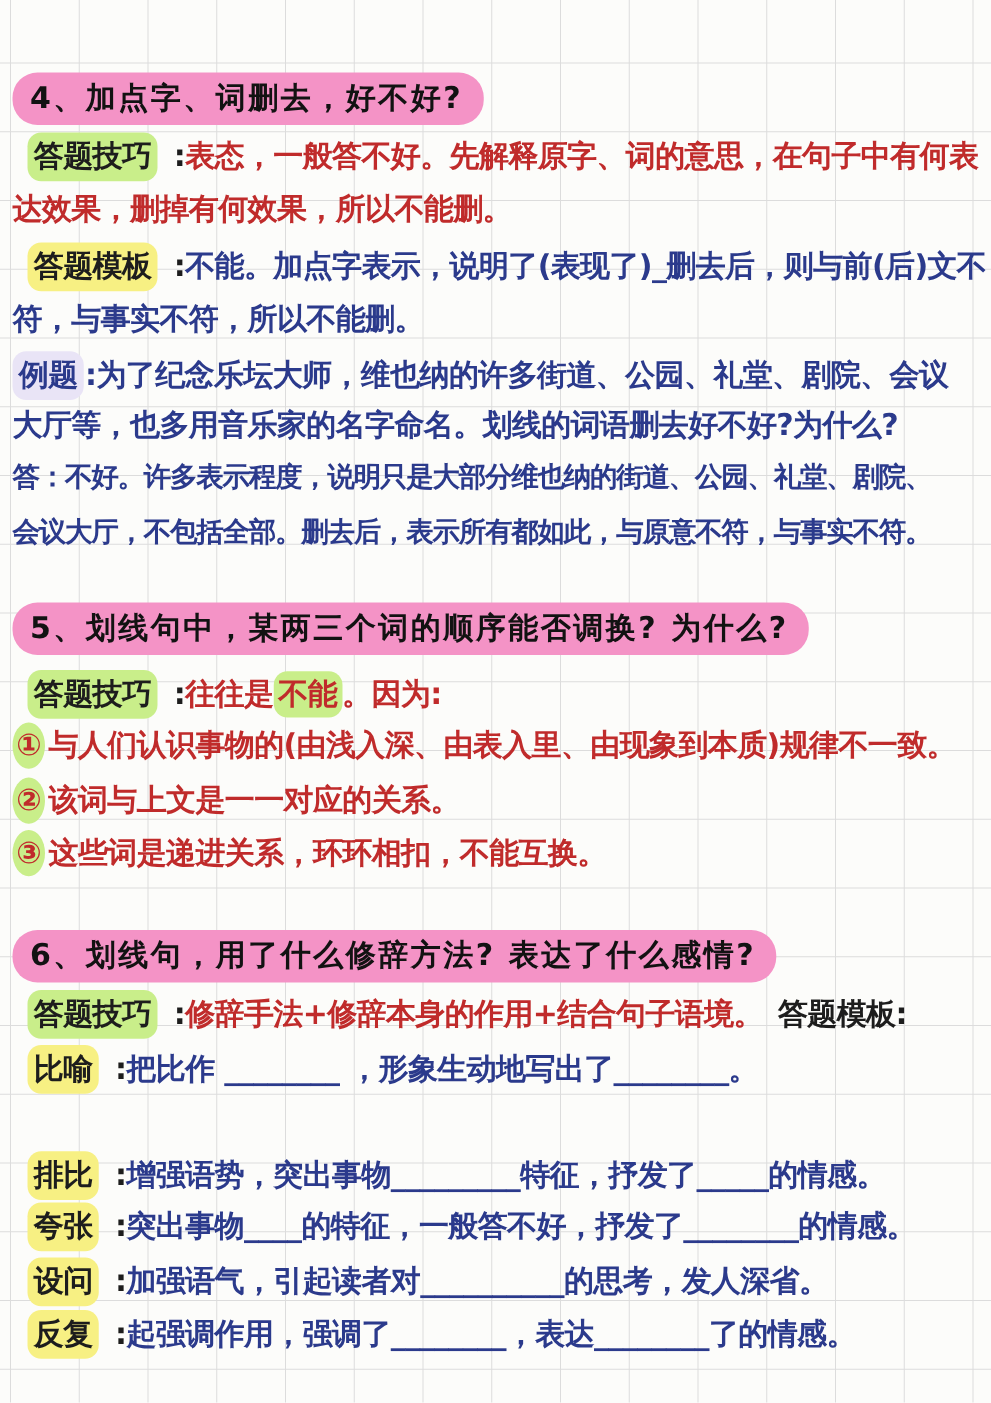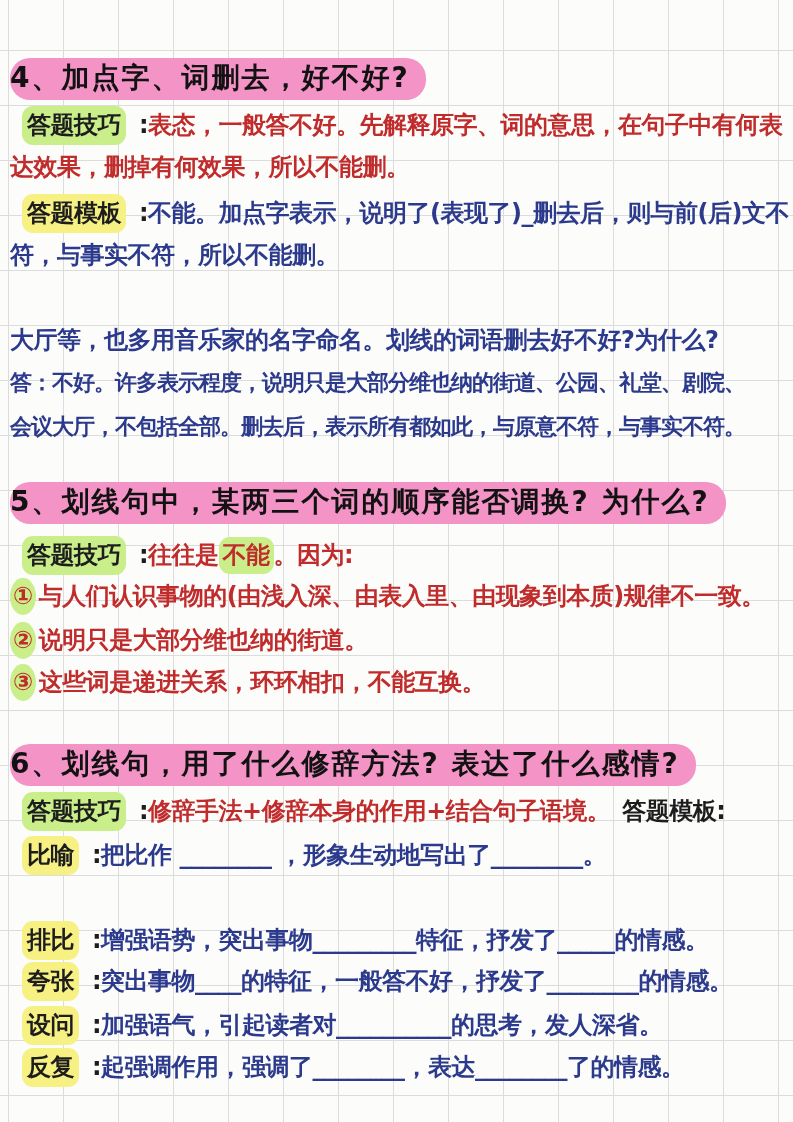--- a/index.html
+++ b/index.html
@@ -41,25 +41,25 @@
     color:var(--ink);
   }
   .small{font-size:22px;letter-spacing:-1px;text-align:right;}
   .red{color:var(--red);}
   .blue{color:var(--blue);}
   .black{color:var(--ink);margin-left:12px;}
   .title-pill{
     display:inline-block;
     background:var(--pink);
     color:#121212;
-    font-size:28px;
+    font-size:24px;
     line-height:40px;
     font-weight:bold;
     letter-spacing:2px;
-    padding:0 16px 2px 0;
+    padding:0 16px 2px 14px;
     border-radius:20px;
   }
   .chip{
     display:inline-block;
     border-radius:11px;
     padding:2px 5px 3px 5px;
     margin-right:1px;
   }
   .chip-green{background:var(--green);}
   .chip-yellow{background:var(--yellow);}
@@ -95,20 +95,23 @@
     <span class="red">达效果，删掉有何效果，所以不能删。</span>
   </div>
 
   <div class="line" style="top:194px">
     <span class="chip chip-yellow black">答题模板</span><span class="colon black">:</span><span class="blue">不能。加点字表示，说明了(表现了)_删去后，则与前(后)文不</span>
   </div>
   <div class="line" style="top:238px">
     <span class="blue">符，与事实不符，所以不能删。</span>
   </div>
 
+  <div class="line" style="top:281px">
+    <span class="chip chip-lav blue">例题</span><span class="colon blue">:</span><span class="blue">为了纪念乐坛大师，维也纳的许多街道、公园、礼堂、剧院、会议</span>
+  </div>
   <div class="line" style="top:323px">
     <span class="blue">大厅等，也多用音乐家的名字命名。划线的词语删去好不好?为什么?</span>
   </div>
 
   <div class="line small" style="top:366px">
     <span class="blue">答：不好。许多表示程度，说明只是大部分维也纳的街道、公园、礼堂、剧院、</span>
   </div>
   <div class="line small" style="top:410px">
     <span class="blue">会议大厅，不包括全部。删去后，表示所有都如此，与原意不符，与事实不符。</span>
   </div>
@@ -118,21 +121,21 @@
   </div>
 
   <div class="line" style="top:536px">
     <span class="chip chip-green black">答题技巧</span><span class="colon black">:</span><span class="red">往往是</span><span class="chip-inline red">不能</span><span class="red">。因为:</span>
   </div>
 
   <div class="line" style="top:578px">
     <span class="numchip red">①</span><span class="red">与人们认识事物的(由浅入深、由表入里、由现象到本质)规律不一致。</span>
   </div>
   <div class="line" style="top:622px">
-    <span class="numchip red">②</span><span class="red">说明只是大部分维也纳的街道。</span>
+    <span class="numchip red">②</span><span class="red">该词与上文是一一对应的关系。</span>
   </div>
   <div class="line" style="top:664px">
     <span class="numchip red">③</span><span class="red">这些词是递进关系，环环相扣，不能互换。</span>
   </div>
 
   <div class="line" style="top:744px">
     <span class="title-pill">6、划线句，用了什么修辞方法? 表达了什么感情?</span>
   </div>
 
   <div class="line" style="top:836px">

